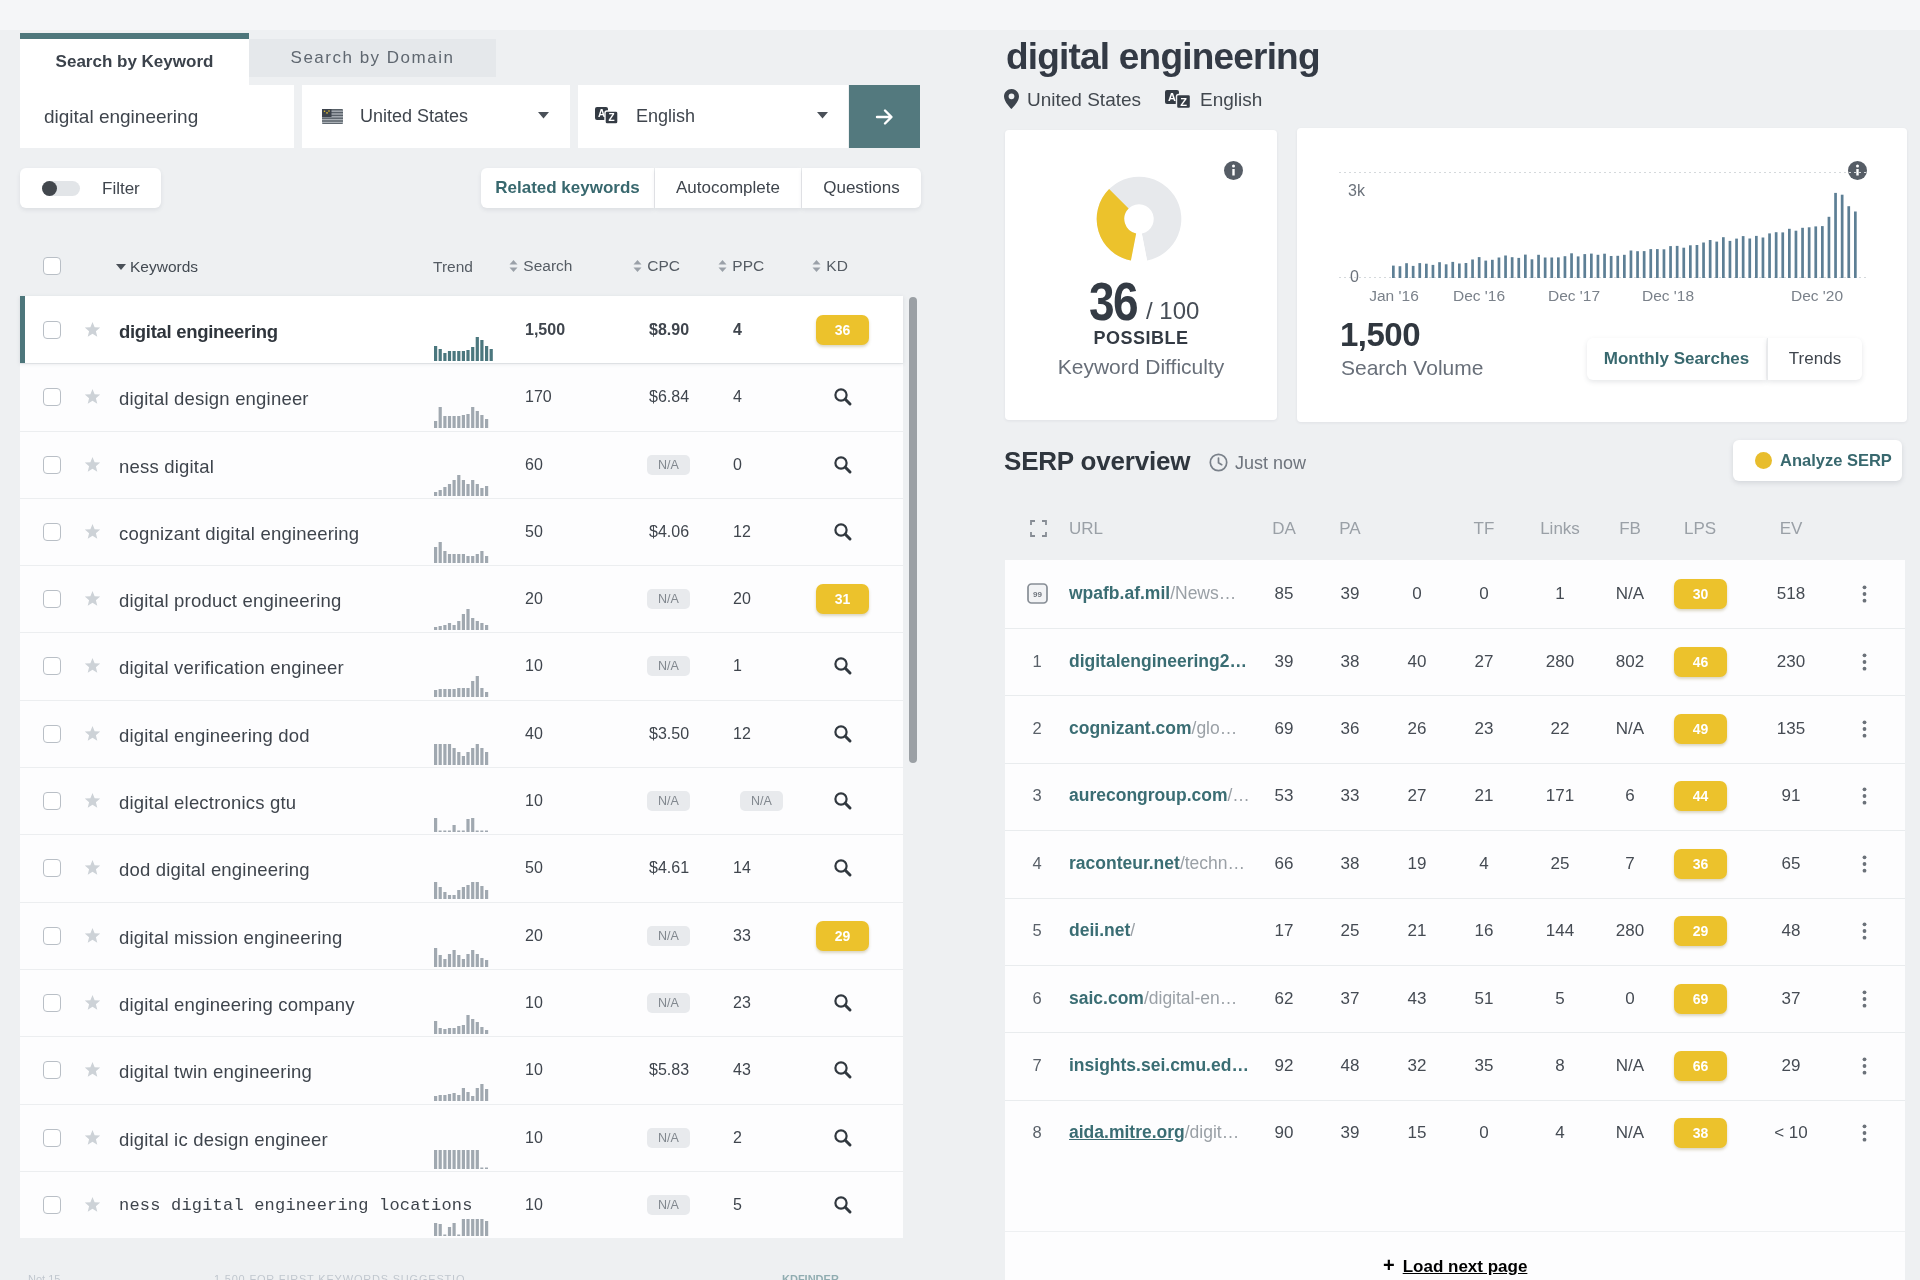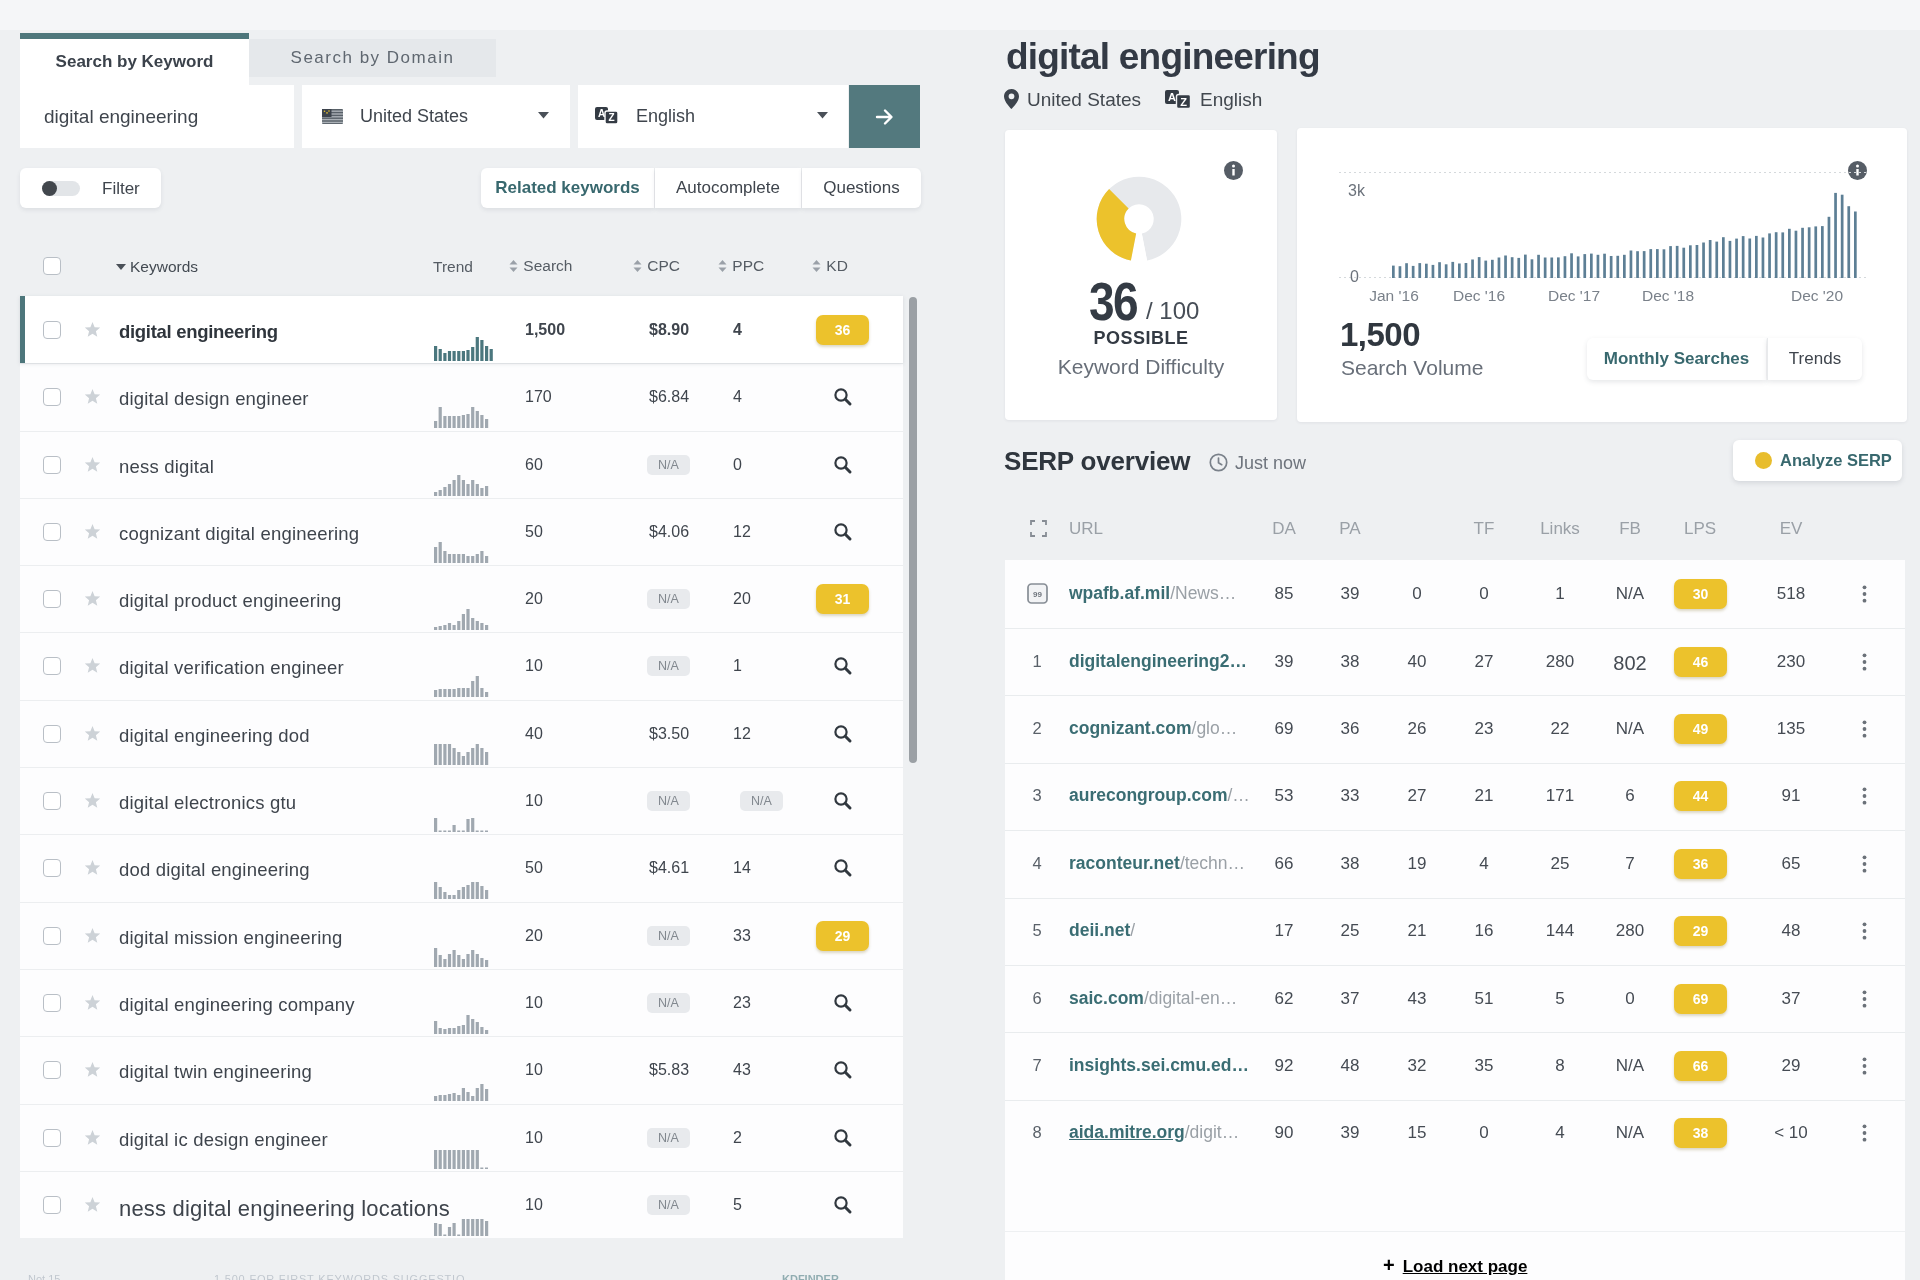--- a/index.html
+++ b/index.html
@@ -451,21 +451,21 @@
         <circle cx="9" cy="9" r="5.6" stroke="#31383f" stroke-width="2.2" fill="none"></circle>
         <path d="M13.3 13.3L18 18" stroke="#31383f" stroke-width="3" stroke-linecap="round"></path>
       </svg></div>
 </div>
 <div class="abs" style="left:20px;top:1171px;width:883px;height:67px;">
 <div class="abs" style="left:0;top:0;width:100%;height:1px;background:#eceef0;"></div>
 <div class="cb" style="left:23px;top:25px;"></div>
 <div class="abs" style="left:64px;top:26px;"><svg width="17" height="16" viewBox="0 0 17 16">
         <path d="M8.5 0l2.1 5.2 5.6.4-4.3 3.6 1.4 5.5-4.8-3-4.8 3 1.4-5.5L.8 5.6l5.6-.4z" fill="#cdd2d7"></path>
       </svg></div>
-<div class="abs" style="left:99px;top:25px;font-size:22px;color:#3e444c;letter-spacing:.2px;">ness digital engineering locations</div>
+<div class="abs" style="left:99px;top:25px;font-size:17px;color:#3e444c;letter-spacing:.2px;font-family:Liberation Mono, monospace;">ness digital engineering locations</div>
 <svg class="abs" style="left:414px;top:38px;" width="64" height="28" viewBox="0 0 64 28">
       <rect x="0.0" y="14" width="3.2" height="13" fill="#a0a8b0"></rect>
       <rect x="4.6" y="15" width="3.2" height="12" fill="#a0a8b0"></rect>
       <rect x="9.3" y="25.5" width="3" height="1.5" fill="#a0a8b0"></rect>
       <rect x="13.9" y="18" width="3.2" height="9" fill="#a0a8b0"></rect>
       <rect x="18.5" y="14" width="3.2" height="13" fill="#a0a8b0"></rect>
       <rect x="23.2" y="25.5" width="3" height="1.5" fill="#a0a8b0"></rect>
       <rect x="27.8" y="10" width="3.2" height="17" fill="#a0a8b0"></rect>
       <rect x="32.4" y="10" width="3.2" height="17" fill="#a0a8b0"></rect>
       <rect x="37.1" y="10" width="3.2" height="17" fill="#a0a8b0"></rect>
@@ -649,21 +649,21 @@
       <circle cx="2.5" cy="15.7" r="1.9" fill="#6b7179"></circle>
     </svg></div>
 <div class="abs" style="left:1005px;top:628px;width:900px;height:1px;background:#e9ecee;"></div>
 <div class="abs" style="left:1024px;top:652px;width:26px;text-align:center;font-size:16.5px;color:#5a6169;">1</div>
 <div class="abs" style="left:1069px;top:651px;font-size:17.5px;white-space:nowrap;max-width:200px;overflow:hidden;"><span style="font-weight:bold;color:#3a6d73;">digitalengineering2…</span><span style="color:#9aa0a6;"></span></div>
 <div class="abs" style="left:1239px;top:652px;width:90px;text-align:center;font-size:17px;color:#454b53;">39</div>
 <div class="abs" style="left:1305px;top:652px;width:90px;text-align:center;font-size:17px;color:#454b53;">38</div>
 <div class="abs" style="left:1372px;top:652px;width:90px;text-align:center;font-size:17px;color:#454b53;">40</div>
 <div class="abs" style="left:1439px;top:652px;width:90px;text-align:center;font-size:17px;color:#454b53;">27</div>
 <div class="abs" style="left:1515px;top:652px;width:90px;text-align:center;font-size:17px;color:#454b53;">280</div>
-<div class="abs" style="left:1585px;top:652px;width:90px;text-align:center;font-size:20px;color:#454b53;">802</div>
+<div class="abs" style="left:1585px;top:652px;width:90px;text-align:center;font-size:17px;color:#454b53;">802</div>
 <div class="abs" style="left:1746px;top:652px;width:90px;text-align:center;font-size:17px;color:#454b53;">230</div>
 <div class="badge" style="left:1674px;top:647px;">46</div>
 <div class="abs" style="left:1862px;top:653px;"><svg width="5" height="18" viewBox="0 0 5 18">
       <circle cx="2.5" cy="2.3" r="1.9" fill="#6b7179"></circle>
       <circle cx="2.5" cy="9" r="1.9" fill="#6b7179"></circle>
       <circle cx="2.5" cy="15.7" r="1.9" fill="#6b7179"></circle>
     </svg></div>
 <div class="abs" style="left:1005px;top:695px;width:900px;height:1px;background:#e9ecee;"></div>
 <div class="abs" style="left:1024px;top:719px;width:26px;text-align:center;font-size:16.5px;color:#5a6169;">2</div>
 <div class="abs" style="left:1069px;top:718px;font-size:17.5px;white-space:nowrap;max-width:200px;overflow:hidden;"><span style="font-weight:bold;color:#3a6d73;">cognizant.com</span><span style="color:#9aa0a6;">/glo…</span></div>

